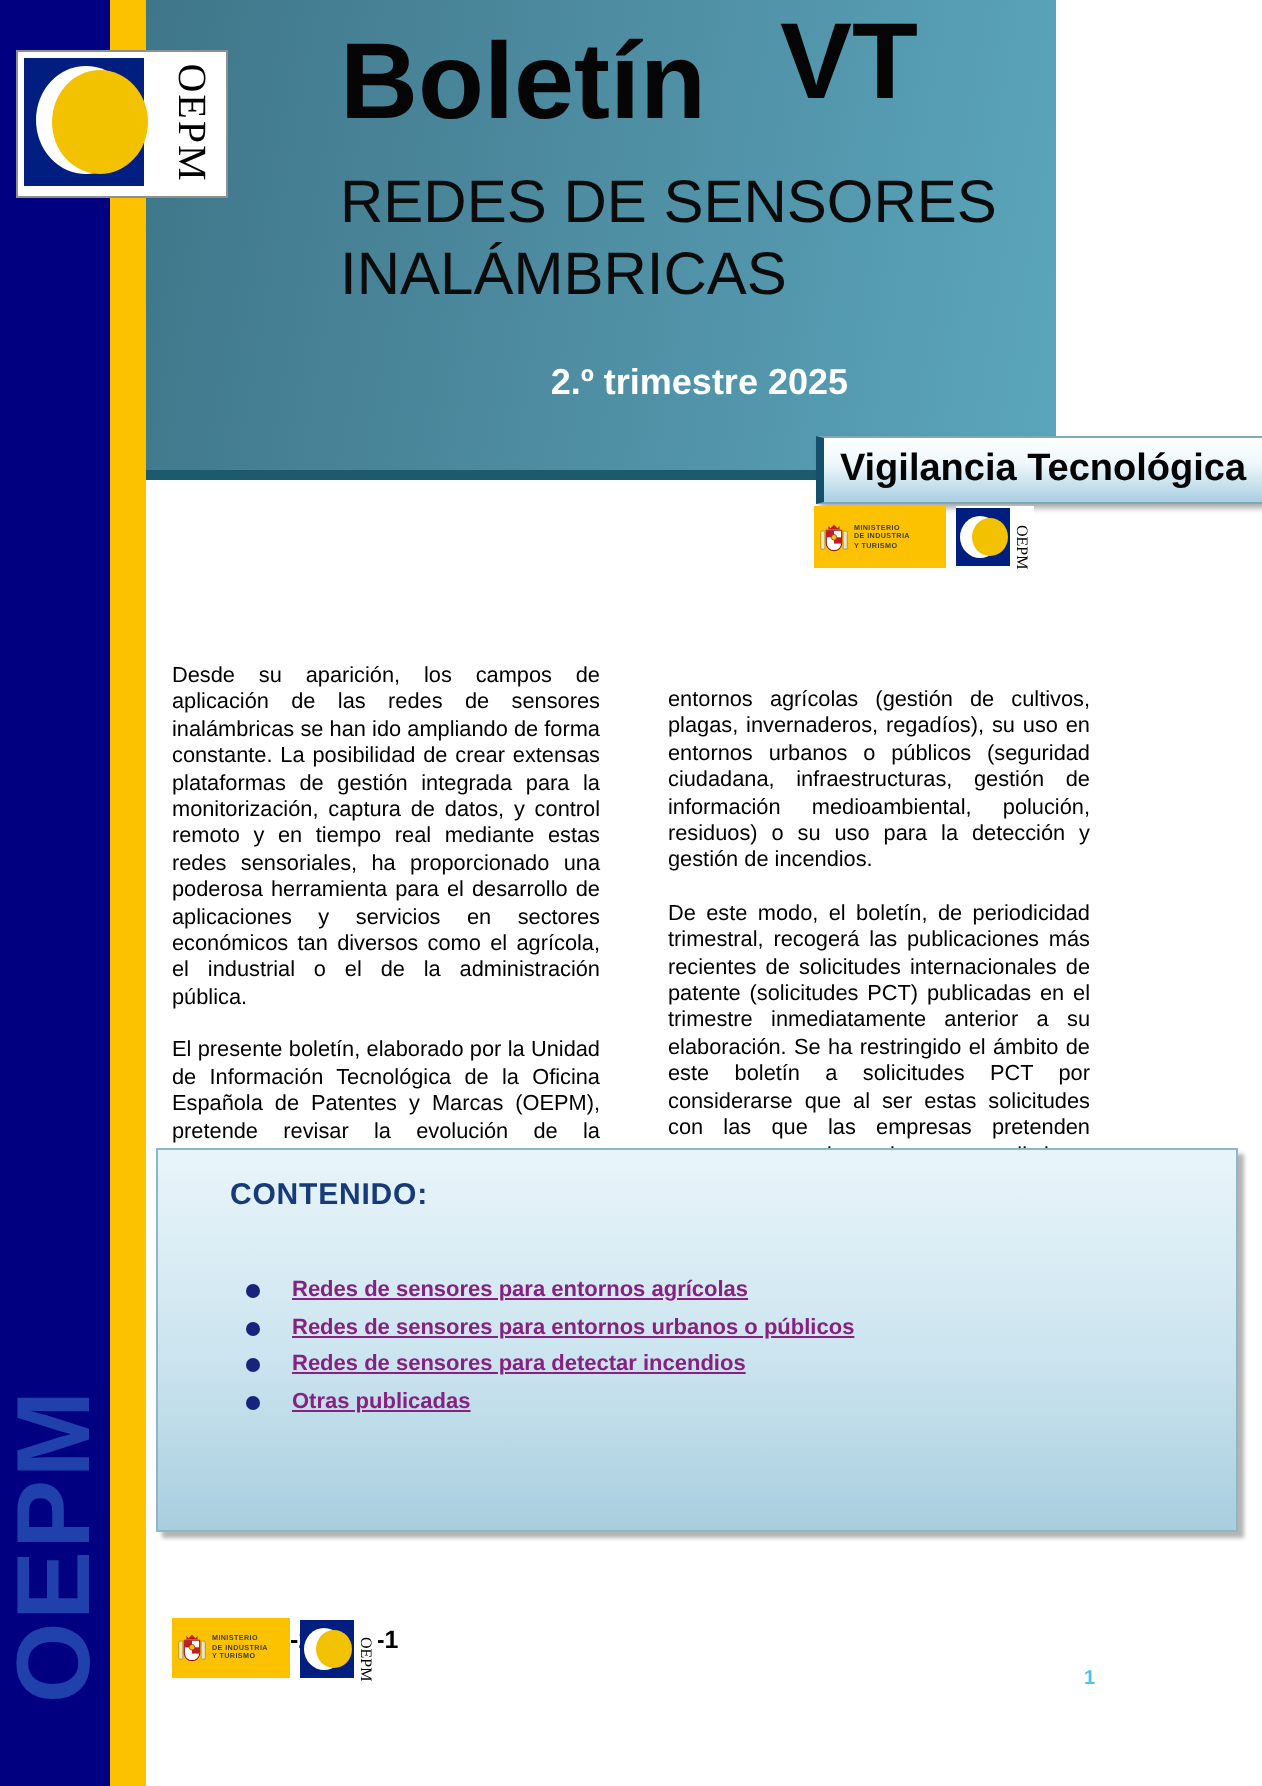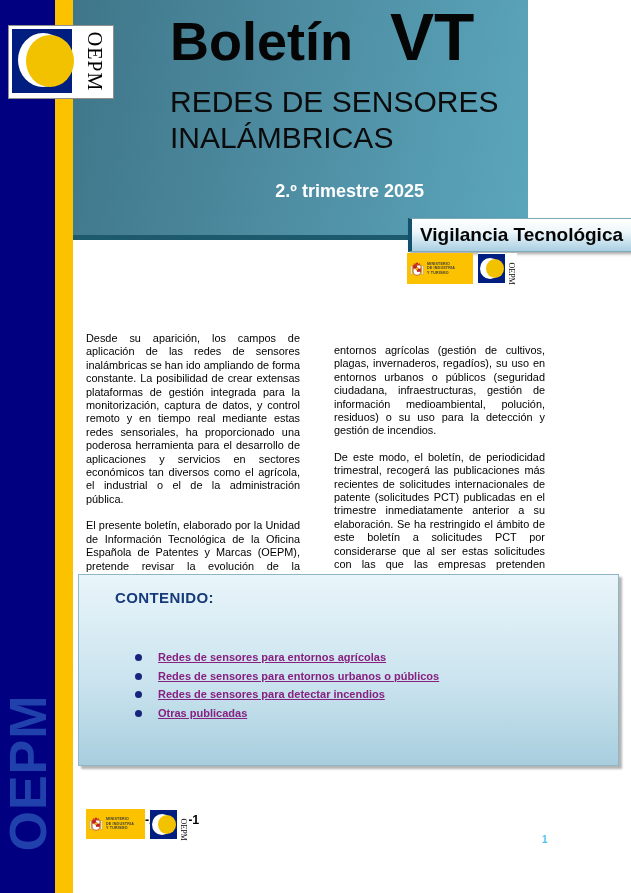--- a/index.html
+++ b/index.html
@@ -13,21 +13,21 @@
   
   .sidebar-oepm{position:absolute;left:0;top:665px;width:55px;height:215px;
     display:flex;align-items:center;justify-content:center;}
   .sidebar-oepm span{transform:rotate(-90deg);white-space:nowrap;
     font-size:52px;font-weight:bold;color:#2040AC;letter-spacing:1px;}
   
   .header{position:absolute;left:73px;top:0;width:455px;height:235px;
     background:linear-gradient(100deg,#3f7689 0%,#4d8ba0 45%,#5ba6bc 100%);
     border-bottom:5px solid #1d5a6e;}
   .t-main{position:absolute;left:97px;top:14px;font-size:54px;font-weight:bold;color:#050505;line-height:1;}
-  .t-vt{position:absolute;left:317px;top:4px;font-size:66px;font-weight:bold;color:#050505;line-height:1;}
+  .t-vt{position:absolute;left:317px;top:4px;font-size:54px;font-weight:bold;color:#050505;line-height:1;}
   .subtitle{position:absolute;left:97px;top:84px;font-size:30px;line-height:36px;font-weight:normal;color:#0b0b0b;}
   .issue{position:absolute;left:465px;top:116px;font-size:60px;font-weight:bold;color:#ffffff;line-height:1;}
   .period{position:absolute;right:104px;top:181px;font-size:18px;font-weight:bold;color:#ffffff;}
   
   .logo-box{position:absolute;left:8px;top:25px;width:104px;height:72px;background:#ffffff;
     border:1px solid #8f8f8f;}
   .lg-navy{position:absolute;left:3px;top:3px;width:60px;height:64px;background:#001d80;}
   .lg-wc{position:absolute;left:9px;top:7px;width:50px;height:54px;border-radius:50%;background:#ffffff;}
   .lg-yc{position:absolute;left:17px;top:9px;width:48px;height:52px;border-radius:50%;background:#F2C200;}
   .lg-textwrap{position:absolute;right:0;top:0;width:36px;height:70px;display:flex;align-items:center;justify-content:center;}
@@ -56,21 +56,21 @@
   
   .col{position:absolute;font-size:10.9px;line-height:13.4px;color:#000;text-align:justify;margin-top:45px;}
   .col p{margin:0 0 13px 0;}
   .col1{left:86px;top:287px;width:214px;}
   .col2{left:334px;top:299px;width:211px;}
   
   .contenido{position:absolute;left:78px;top:574px;width:539px;height:190px;
     background:linear-gradient(to bottom,#e9f5fa 0%,#cbe4ef 55%,#a8cede 100%);
     border:1px solid #8fb6c6;box-shadow:3px 3px 2px #b5b5b5;}
   .c-head{position:absolute;left:24px;top:14px;font-size:15px;font-weight:bold;color:#173a7a;letter-spacing:.4px;margin-left:12px;}
-  .c-list{position:absolute;left:44px;top:64px;margin:12px;padding:0;list-style:none;}
+  .c-list{position:absolute;left:44px;top:64px;margin:0;padding:0;list-style:none;}
   .c-list li{position:relative;padding-left:23px;margin-bottom:6px;font-size:11px;line-height:12.5px;}
   .c-list li::before{content:"";position:absolute;left:0;top:3px;width:7px;height:7px;border-radius:50%;background:#16247E;}
   .c-list a{color:#86217F;font-weight:bold;text-decoration:underline;}
   
   .nipo{position:absolute;left:86px;top:813px;font-size:12.5px;font-weight:bold;color:#000;}
   .footer-center{position:absolute;left:270px;top:813px;width:240px;text-align:center;
     font-family:"Liberation Serif",serif;}
   .footer-office{font-size:9.5px;font-weight:bold;color:#000;}
   .footer-email{display:inline-block;margin-top:2px;font-size:9px;font-weight:bold;color:#2060c2;text-decoration:underline;}
   .pagenum{position:absolute;left:542px;top:834px;font-size:10px;font-weight:bold;color:#4cc2f1;}

